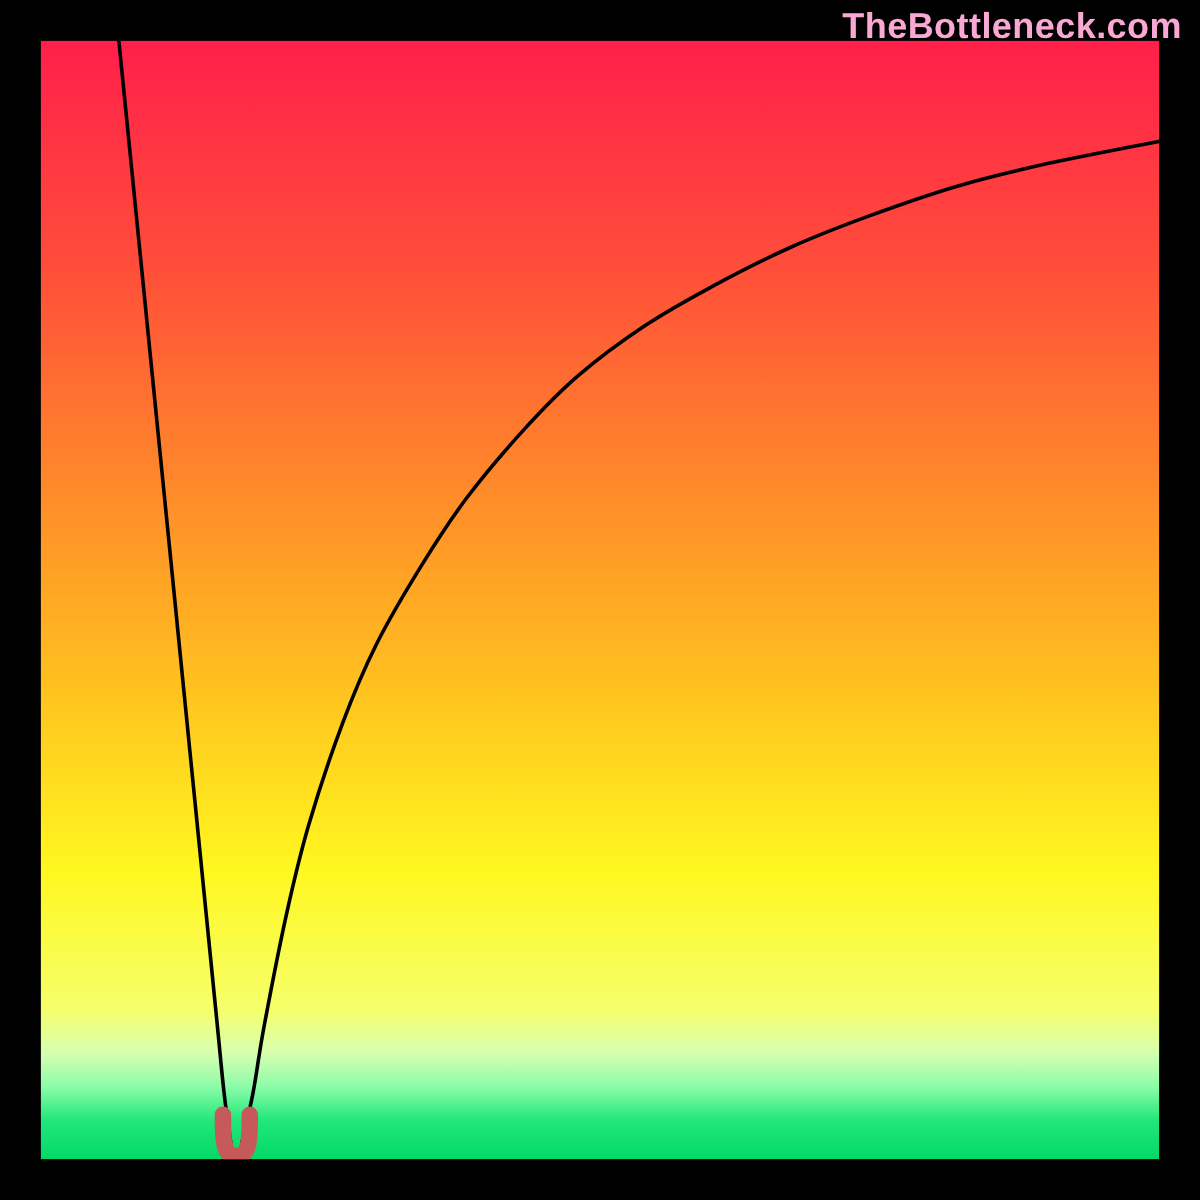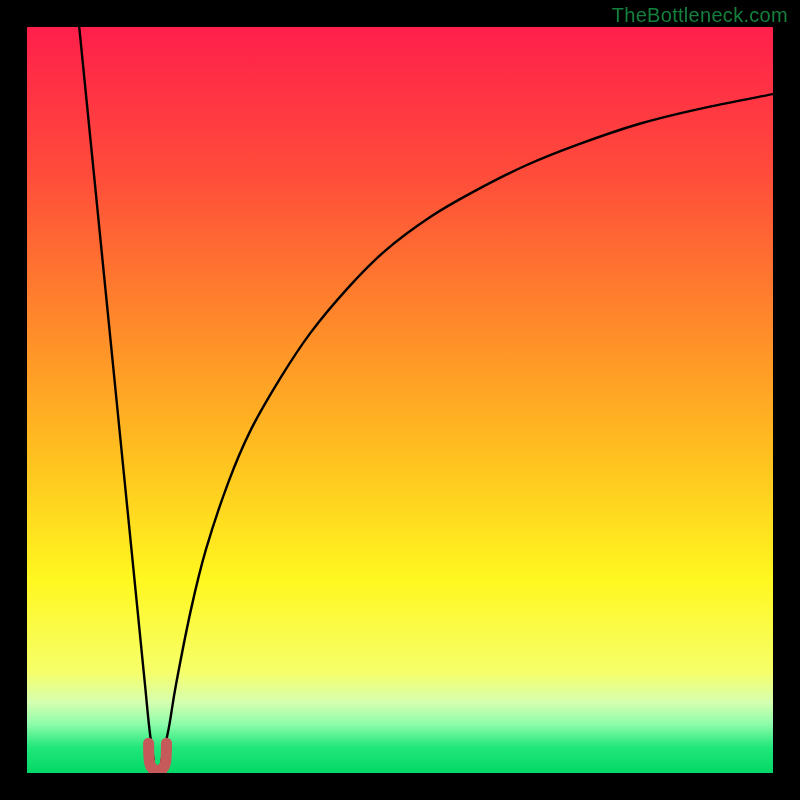--- a/index.html
+++ b/index.html
@@ -24,23 +24,23 @@
     left: 27px;
     top: 27px;
     width: 746px;
     height: 746px;
     overflow: hidden;
   }
   .watermark {
     position: absolute;
     top: 4px;
     right: 12px;
-    font-size: 20px;
-    color: #15803d;
-    font-weight: 400;
+    font-size: 24px;
+    color: #f9a8d4;
+    font-weight: 700;
     letter-spacing: 0.3px;
     z-index: 20;
   }
   svg.bg, svg.curves, svg.marker {
     position: absolute;
     left: 0;
     top: 0;
     width: 746px;
     height: 746px;
   }

